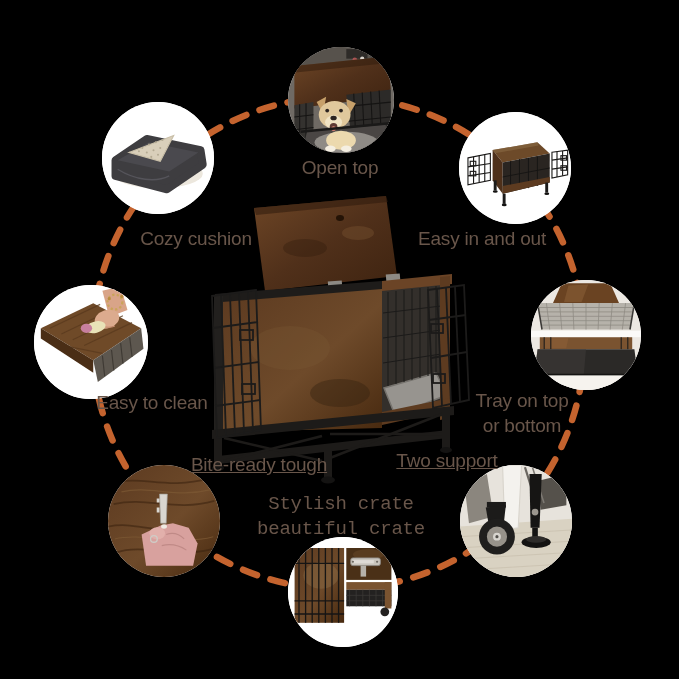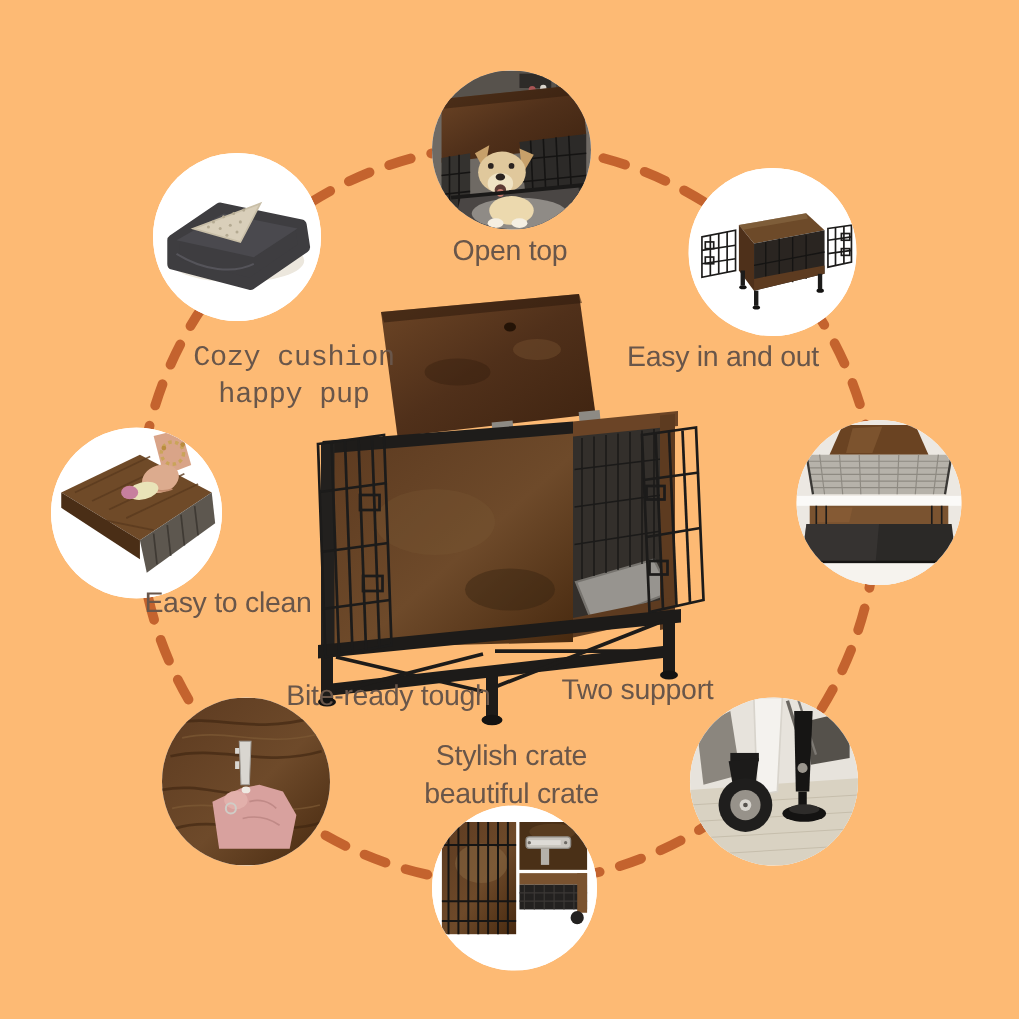--- a/index.html
+++ b/index.html
@@ -1,19 +1,19 @@
 <!DOCTYPE html>
 <html><head>
 <meta charset="utf-8">
 <style>
   html,body{margin:0;padding:0;}
   #canvas{
     position:relative;
     width:679px;height:679px;
-    background:#fdba74;
+    background:#000000;
     overflow:hidden;
     font-family:"Liberation Sans",sans-serif;
   }
   .ring{position:absolute;left:0;top:0;}
   .bubble{
     position:absolute;
     border-radius:50%;
     overflow:hidden;
     background:#ffffff;
   }
@@ -407,36 +407,39 @@
   </div>
 
   <div class="label" style="left:240px;top:155px;">
     <span>Open top</span>
   </div>
 
   <div class="label" style="left:382px;top:226px;text-align:center;">
     <span>Easy in and out</span>
   </div>
 
-
-  <div class="label" style="left:325px;top:448px;">
+  <div class="label" style="left:422px;top:388px;">
+    <span>Tray on top</span>
+    <span>or bottom</span>
+  </div>
+
+  <div class="label" style="left:347px;top:448px;text-decoration:underline;">
     <span>Two support</span>
   </div>
 
-  <div class="label" style="left:241px;top:492px;">
+  <div class="label" style="left:241px;top:492px;font-family:Liberation Mono, monospace;">
     <span>Stylish crate</span>
     <span>beautiful crate</span>
   </div>
 
-  <div class="label" style="left:159px;top:452px;">
+  <div class="label" style="left:159px;top:452px;text-decoration:underline;">
     <span>Bite-ready tough</span>
   </div>
 
   <div class="label" style="left:52px;top:390px;">
     <span>Easy to clean</span>
   </div>
 
-  <div class="label" style="left:96px;top:226px;font-family:Liberation Mono, monospace;">
+  <div class="label" style="left:96px;top:226px;">
     <span>Cozy cushion</span>
-    <span>happy pup</span>
   </div>
 
 </div>
 
 </body></html>

